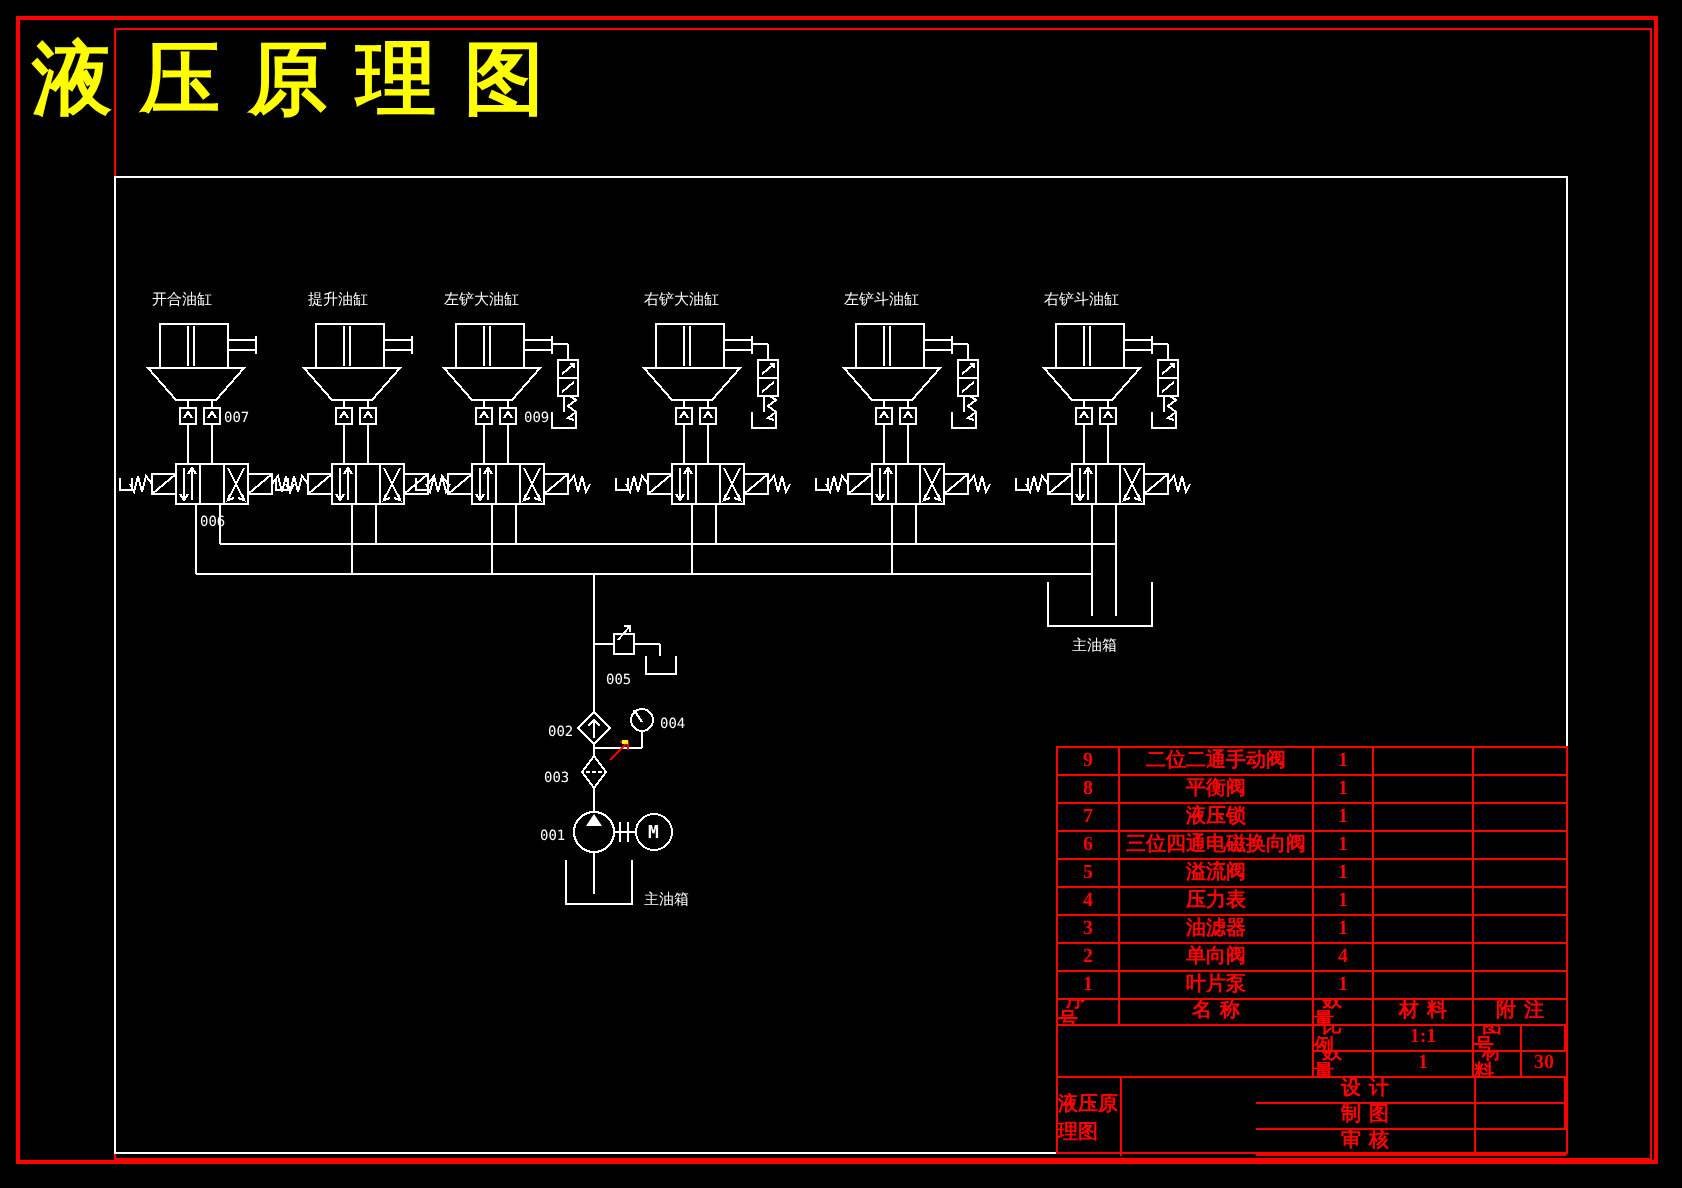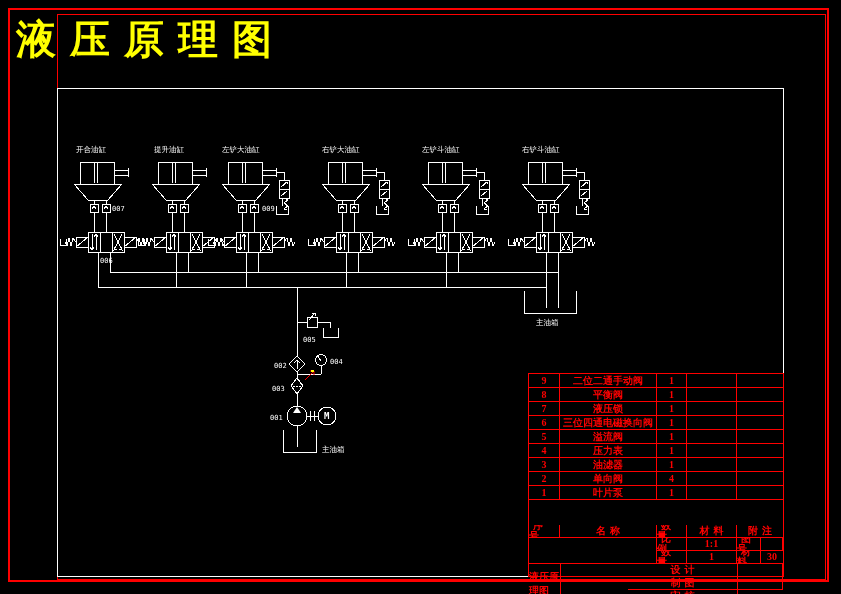--- a/index.html
+++ b/index.html
@@ -23,21 +23,21 @@
   .wfill{fill:#ffffff;stroke:none;}
   .slabel{fill:#ffffff;font-family:"DejaVu Sans Mono",monospace;font-size:7px;}
   .clabel{fill:#ffffff;font-family:"DejaVu Sans",sans-serif;font-size:7.5px;}
   .rline{stroke:#ff0000;stroke-width:1;fill:none;}
   .ymark{fill:#ffff00;stroke:none;}
   
   .pt{position:absolute;left:528px;top:373px;width:256px;height:204px;z-index:4;
       color:#ff0000;font-family:"Liberation Serif","DejaVu Serif",serif;
       font-size:10px;font-weight:bold;border:1px solid #ff0000;box-sizing:border-box;}
   .pt-row{display:grid;grid-template-columns:31px 97px 30px 50px 46px;height:14px;}
-  .pt-hrow{display:grid;grid-template-columns:31px 97px 30px 50px 46px;height:13px;margin-top:25px;}
+  .pt-hrow{display:grid;grid-template-columns:31px 97px 30px 50px 46px;height:13px;}
   .pt-cell{border-right:1px solid #ff0000;border-bottom:1px solid #ff0000;
            display:flex;align-items:center;justify-content:center;overflow:hidden;
            line-height:1;box-sizing:border-box;}
   .pt-cell:last-child{border-right:none;}
   .sp{letter-spacing:4px;text-indent:4px;}
   .pt-info{display:grid;grid-template-columns:128px 30px 50px 24px 22px;grid-auto-rows:13px;}
   .pt-info .blank-left{grid-row:1/3;border-right:1px solid #ff0000;border-bottom:1px solid #ff0000;box-sizing:border-box;}
   .pt-sign{display:grid;grid-template-columns:32px 67px 110px 45px;grid-auto-rows:13px;}
   .pt-sign .title-cell{grid-row:1/4;border-right:1px solid #ff0000;display:flex;
                        align-items:center;justify-content:center;box-sizing:border-box;}

